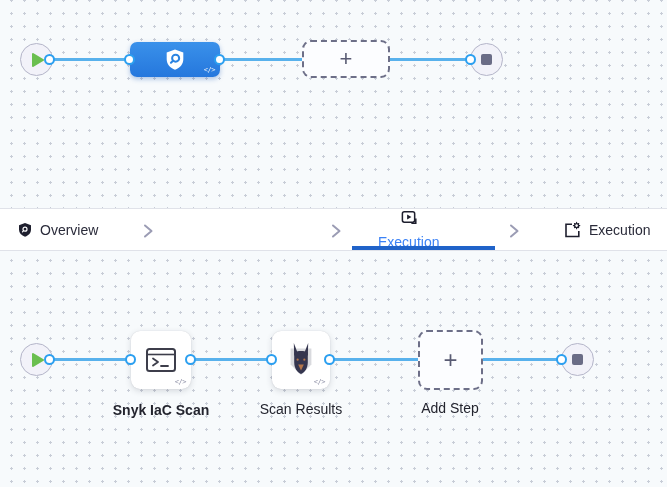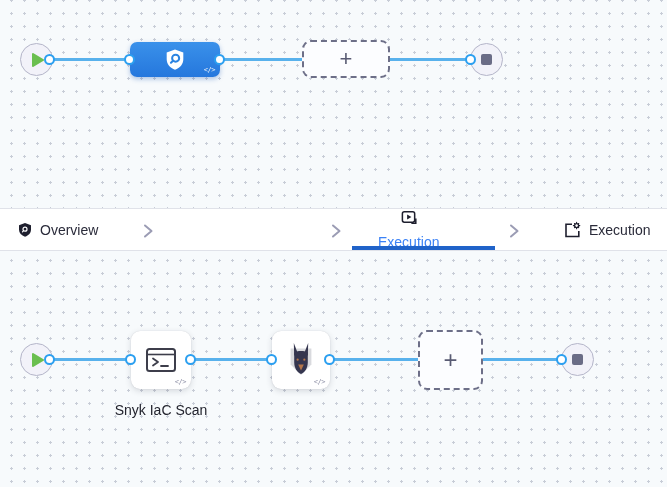--- a/index.html
+++ b/index.html
@@ -163,27 +163,29 @@
       <path d="M11.5 13 C14 10.5 26 10.5 28.5 13 L28.5 25 C28.5 33 25 37.5 20 40 C15 37.5 11.5 33 11.5 25 Z" fill="#35364f"></path>
       <path d="M16.5 28 H23.5 L20 35.5 Z" fill="#b5764a"></path>
       <circle cx="15.8" cy="22" r="1.4" fill="#b5764a"></circle>
       <circle cx="24.2" cy="22" r="1.4" fill="#b5764a"></circle>
     </svg>
     <span class="code-badge gray">&lt;/&gt;</span>
   </div>
 
   <div class="dot" style="left:324px; top:354px;"></div>
 
-  <div class="node-label" style="left:101px; top:401px; width:120px;">Snyk IaC Scan</div>
+  <div class="node-label" style="left:101px; top:401px; width:120px;font-weight:bold;">Snyk IaC Scan</div>
 
   <div class="node-label" style="left:236px; top:400px; width:130px;">
+    <div>Scan Results</div>
   </div>
 
   <div class="add-box" style="left:418px; top:330px; width:65px; height:60px; font-size:24px;">
     <span>+</span>
   </div>
+  <div class="node-label" style="left:400px; top:399px; width:100px;">Add Step</div>
 
   <div class="dot" style="left:556px; top:354px;"></div>
   <div class="term-node" style="left:561px; top:343px;">
     <div class="stop-square"></div>
   </div>
 
 </div>
 
 </body></html>

